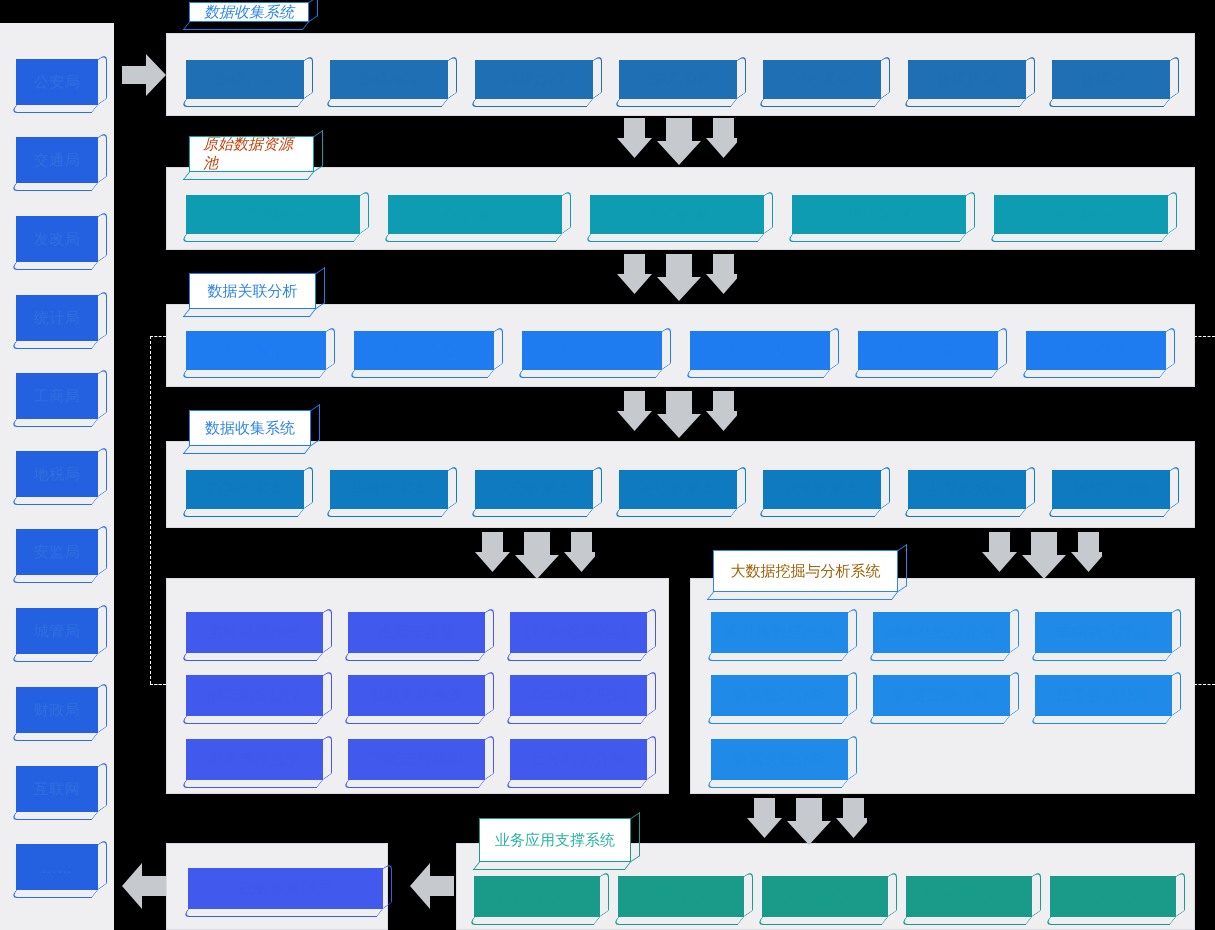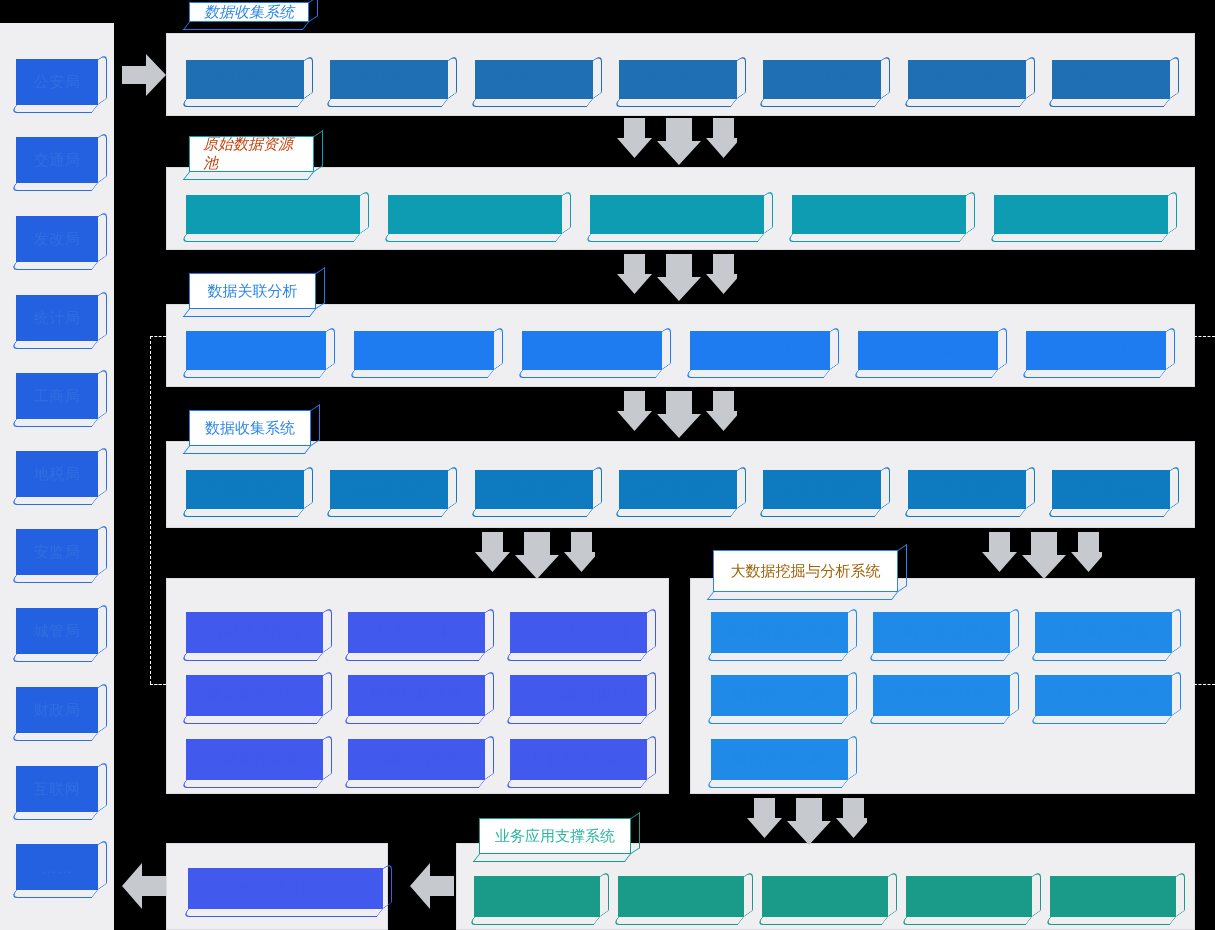--- a/index.html
+++ b/index.html
@@ -219,21 +219,21 @@
   </div>
 
 
   <div class="tab" style="left:713px; top:550px; width:185px; height:42px; color:#2E86E8;">
     <span class="face"></span>
       <span class="side"></span>
       <span class="bot"></span>
     <span class="lbl" style="color:#a16207;">大数据挖掘与分析系统</span>
   </div>
 
-  <div class="tab" style="left:479px; top:818px; width:152px; height:36px; color:#1A9B8A;">
+  <div class="tab" style="left:479px; top:818px; width:152px; height:44px; color:#1A9B8A;">
     <span class="face"></span>
       <span class="side"></span>
       <span class="bot"></span>
     <span class="lbl" style="color:#2BB5A2;">业务应用支撑系统</span>
   </div>
 
   <div class="box3d gov-box" style="top:59px; color:#2E6FE0; background:#2461E0;">
     <span class="face" style="background:#2461E0;">公安局</span>
     <span class="side"></span>
       <span class="bot"></span>

